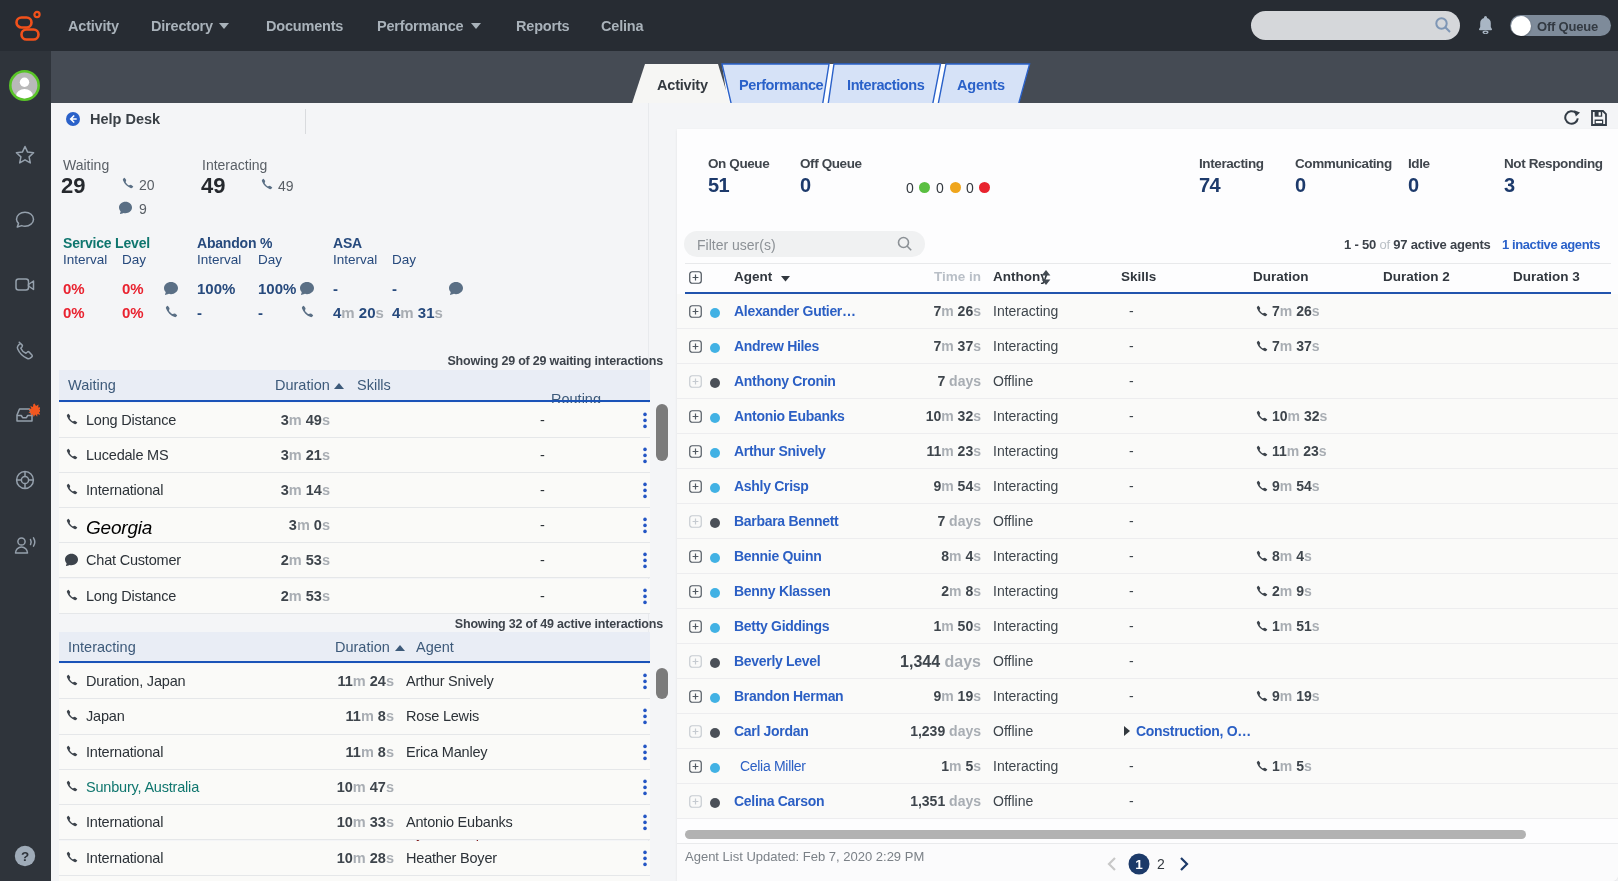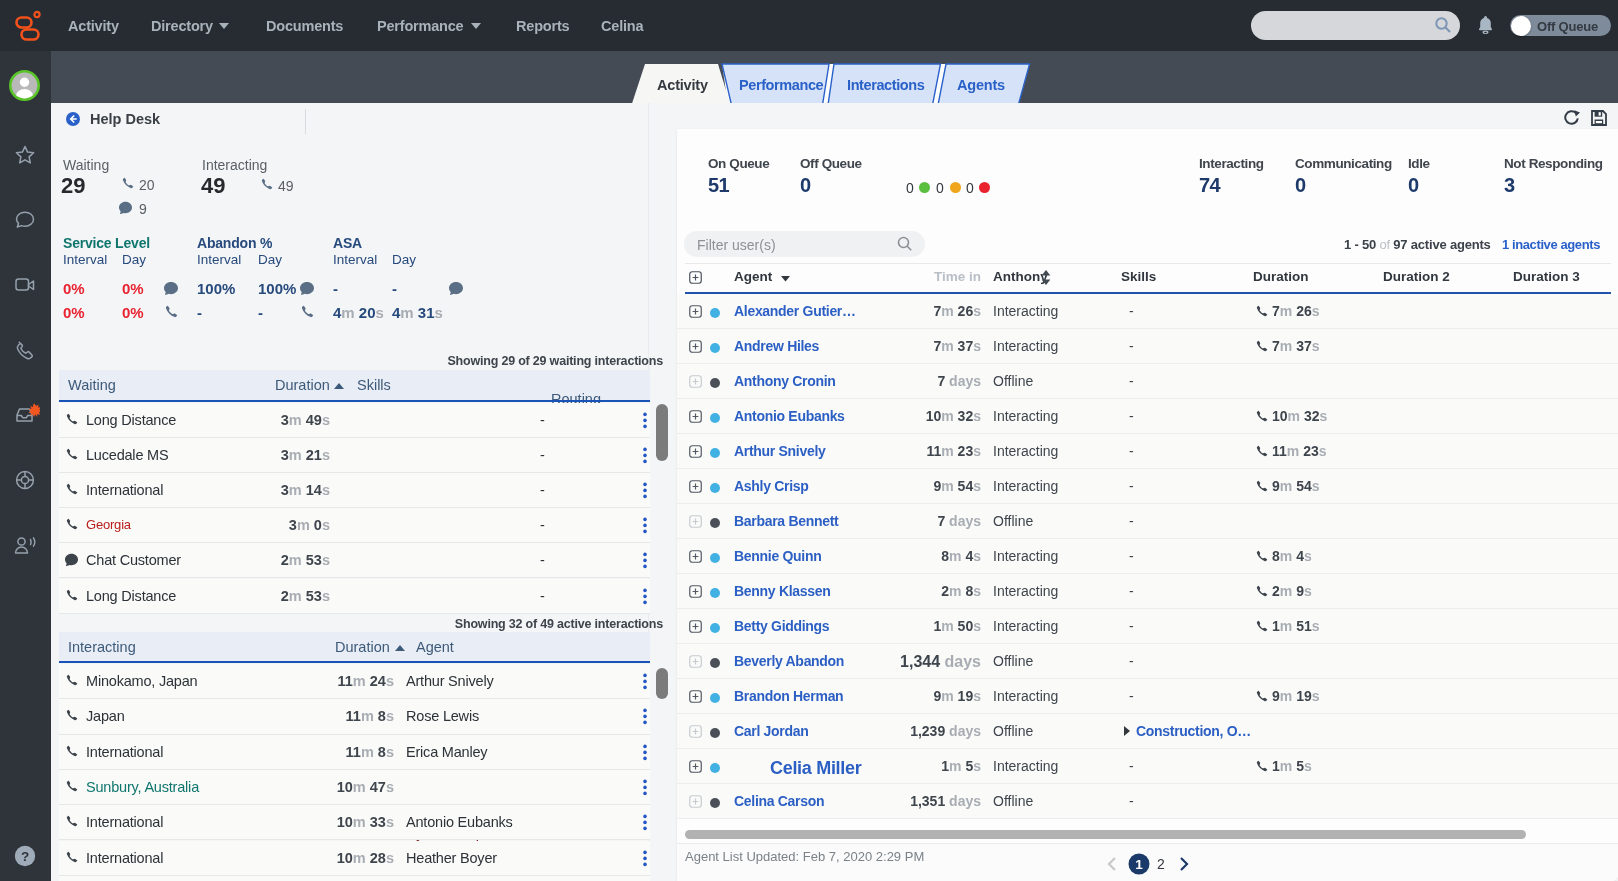--- a/index.html
+++ b/index.html
@@ -209,21 +209,21 @@
 <div style="position:absolute;left:540px;top:481.9px;white-space:nowrap;font-size:14.5px;color:#2c3238;letter-spacing:-0.2px;">-</div>
 <svg style="position:absolute;left:642px;top:481.9px" width="6" height="18" viewBox="0 0 6 18">
       <circle cx="3" cy="2.4" r="1.8" fill="#2456c4"></circle>
       <circle cx="3" cy="8.4" r="1.8" fill="#2456c4"></circle>
       <circle cx="3" cy="14.4" r="1.8" fill="#2456c4"></circle>
     </svg>
 <div style="position:absolute;left:59px;top:508.09999999999997px;width:591px;height:35.2px;background:#fafaf8;border-bottom:1px solid #e5e7e9;"></div>
 <svg style="position:absolute;left:66px;top:518.0999999999999px;" width="12" height="12" viewBox="0 0 16 16">
       <path fill="#3c434b" d="M3.654 1.328a.678.678 0 0 0-1.015-.063L1.605 2.3c-.483.484-.661 1.169-.45 1.77a17.568 17.568 0 0 0 4.168 6.608 17.569 17.569 0 0 0 6.608 4.168c.601.211 1.286.033 1.77-.45l1.034-1.034a.678.678 0 0 0-.063-1.015l-2.307-1.794a.678.678 0 0 0-.58-.122l-2.19.547a1.745 1.745 0 0 1-1.657-.459L5.482 8.062a1.745 1.745 0 0 1-.46-1.657l.548-2.19a.678.678 0 0 0-.122-.58L3.654 1.328z"></path>
     </svg>
-<div style="position:absolute;left:86px;top:517.0999999999999px;white-space:nowrap;font-size:13px;color:#b91c1c;letter-spacing:-0.2px;">Georgia</div>
+<div style="position:absolute;left:86px;top:517.0999999999999px;white-space:nowrap;font-size:19px;color:#000000;letter-spacing:-0.2px;font-style:italic;">Georgia</div>
 <div style="position:absolute;right:1288px;top:517.0999999999999px;white-space:nowrap;font-size:14.5px;font-weight:600;color:#3e454c;">3<span style="color:#a8adb3;">m</span> 0<span style="color:#a8adb3;">s</span></div>
 <div style="position:absolute;left:540px;top:517.0999999999999px;white-space:nowrap;font-size:14.5px;color:#2c3238;letter-spacing:-0.2px;">-</div>
 <svg style="position:absolute;left:642px;top:517.0999999999999px" width="6" height="18" viewBox="0 0 6 18">
       <circle cx="3" cy="2.4" r="1.8" fill="#2456c4"></circle>
       <circle cx="3" cy="8.4" r="1.8" fill="#2456c4"></circle>
       <circle cx="3" cy="14.4" r="1.8" fill="#2456c4"></circle>
     </svg>
 <div style="position:absolute;left:59px;top:543.3px;width:591px;height:35.2px;background:#fafaf8;border-bottom:1px solid #e5e7e9;"></div>
 <svg style="position:absolute;left:65px;top:553.3px;" width="13" height="13" viewBox="0 0 16 16">
       <path fill="#3c434b" d="M8 15c4.418 0 8-3.134 8-7s-3.582-7-8-7-8 3.134-8 7c0 1.76.743 3.37 1.97 4.6-.097 1.016-.417 2.13-.771 2.966-.079.186.074.394.273.362 2.256-.37 3.597-.938 4.18-1.234A9.06 9.06 0 0 0 8 15z"></path>
@@ -255,21 +255,21 @@
 <div style="position:absolute;left:335px;top:639px;white-space:nowrap;font-size:14.5px;color:#3d5a7a;">Duration</div>
 <svg style="position:absolute;left:395px;top:645px" width="10" height="6" viewBox="0 0 10 6">
       <path d="M5 0L10 6H0z" fill="#3d5a7a"></path>
     </svg>
 <div style="position:absolute;left:416px;top:639px;white-space:nowrap;font-size:14.5px;color:#3d5a7a;">Agent</div>
 <div style="position:absolute;left:59px;top:661px;width:591px;height:2px;background:#1a53b8;"></div>
 <div style="position:absolute;left:59px;top:664px;width:591px;height:35.3px;background:#fafaf8;border-bottom:1px solid #e5e7e9;"></div>
 <svg style="position:absolute;left:66px;top:674px;" width="12" height="12" viewBox="0 0 16 16">
       <path fill="#3c434b" d="M3.654 1.328a.678.678 0 0 0-1.015-.063L1.605 2.3c-.483.484-.661 1.169-.45 1.77a17.568 17.568 0 0 0 4.168 6.608 17.569 17.569 0 0 0 6.608 4.168c.601.211 1.286.033 1.77-.45l1.034-1.034a.678.678 0 0 0-.063-1.015l-2.307-1.794a.678.678 0 0 0-.58-.122l-2.19.547a1.745 1.745 0 0 1-1.657-.459L5.482 8.062a1.745 1.745 0 0 1-.46-1.657l.548-2.19a.678.678 0 0 0-.122-.58L3.654 1.328z"></path>
     </svg>
-<div style="position:absolute;left:86px;top:673px;white-space:nowrap;font-size:14.5px;color:#2c3238;letter-spacing:-0.2px;">Minokamo, Japan</div>
+<div style="position:absolute;left:86px;top:673px;white-space:nowrap;font-size:14.5px;color:#2c3238;letter-spacing:-0.2px;">Duration, Japan</div>
 <div style="position:absolute;right:1224px;top:673px;white-space:nowrap;font-size:14.5px;font-weight:600;color:#3e454c;">11<span style="color:#a8adb3;">m</span> 24<span style="color:#a8adb3;">s</span></div>
 <div style="position:absolute;left:406px;top:673px;white-space:nowrap;font-size:14.5px;color:#2c3238;letter-spacing:-0.2px;">Arthur Snively</div>
 <svg style="position:absolute;left:642px;top:673px" width="6" height="18" viewBox="0 0 6 18">
       <circle cx="3" cy="2.4" r="1.8" fill="#2456c4"></circle>
       <circle cx="3" cy="8.4" r="1.8" fill="#2456c4"></circle>
       <circle cx="3" cy="14.4" r="1.8" fill="#2456c4"></circle>
     </svg>
 <div style="position:absolute;left:59px;top:699.3px;width:591px;height:35.3px;background:#fafaf8;border-bottom:1px solid #e5e7e9;"></div>
 <svg style="position:absolute;left:66px;top:709.3px;" width="12" height="12" viewBox="0 0 16 16">
       <path fill="#3c434b" d="M3.654 1.328a.678.678 0 0 0-1.015-.063L1.605 2.3c-.483.484-.661 1.169-.45 1.77a17.568 17.568 0 0 0 4.168 6.608 17.569 17.569 0 0 0 6.608 4.168c.601.211 1.286.033 1.77-.45l1.034-1.034a.678.678 0 0 0-.063-1.015l-2.307-1.794a.678.678 0 0 0-.58-.122l-2.19.547a1.745 1.745 0 0 1-1.657-.459L5.482 8.062a1.745 1.745 0 0 1-.46-1.657l.548-2.19a.678.678 0 0 0-.122-.58L3.654 1.328z"></path>
@@ -538,21 +538,21 @@
     </svg>
 <div style="position:absolute;left:1272px;top:618px;white-space:nowrap;font-size:14px;font-weight:600;color:#3e454c;">1<span style="color:#a8adb3;">m</span> 51<span style="color:#a8adb3;">s</span></div>
 <div style="position:absolute;left:677px;top:644px;width:941px;height:35px;background:#fafaf9;border-bottom:1px solid #ededef;"></div>
 <svg style="position:absolute;left:689px;top:655px" width="13" height="13" viewBox="0 0 13 13">
       <rect x="0.75" y="0.75" width="11.5" height="11.5" rx="2.4" fill="none" stroke="#c6cbd1" stroke-width="1.2"></rect>
       <path d="M6.5 3.6v5.8M3.6 6.5h5.8" stroke="#c6cbd1" stroke-width="1.2" fill="none"></path>
     </svg>
 <svg style="position:absolute;left:710px;top:658px" width="10" height="10">
       <circle cx="5.0" cy="5.0" r="5.0" fill="#4b5058"></circle>
     </svg>
-<div style="position:absolute;left:734px;top:653px;white-space:nowrap;font-size:14px;font-weight:700;color:#2b5fc4;letter-spacing:-0.3px;">Beverly Abandon</div>
+<div style="position:absolute;left:734px;top:653px;white-space:nowrap;font-size:14px;font-weight:700;color:#2b5fc4;letter-spacing:-0.3px;">Beverly Level</div>
 <div style="position:absolute;right:637px;top:653px;white-space:nowrap;font-size:16px;font-weight:600;color:#3e454c;">1,344 <span style="color:#a8adb3;">days</span></div>
 <div style="position:absolute;left:993px;top:653px;white-space:nowrap;font-size:14px;color:#3e454c;">Offline</div>
 <div style="position:absolute;left:1129px;top:653px;white-space:nowrap;font-size:14px;color:#3e454c;">-</div>
 <div style="position:absolute;left:677px;top:679px;width:941px;height:35px;background:#fafaf9;border-bottom:1px solid #ededef;"></div>
 <svg style="position:absolute;left:689px;top:690px" width="13" height="13" viewBox="0 0 13 13">
       <rect x="0.75" y="0.75" width="11.5" height="11.5" rx="2.4" fill="none" stroke="#525a63" stroke-width="1.2"></rect>
       <path d="M6.5 3.6v5.8M3.6 6.5h5.8" stroke="#525a63" stroke-width="1.2" fill="none"></path>
     </svg>
 <svg style="position:absolute;left:710px;top:693px" width="10" height="10">
       <circle cx="5.0" cy="5.0" r="5.0" fill="#41b1e4"></circle>
@@ -581,21 +581,21 @@
     </svg>
 <div style="position:absolute;left:1136px;top:723px;white-space:nowrap;font-size:14px;font-weight:700;color:#2b5fc4;letter-spacing:-0.3px;">Construction, O…</div>
 <div style="position:absolute;left:677px;top:749px;width:941px;height:35px;background:#fafaf9;border-bottom:1px solid #ededef;"></div>
 <svg style="position:absolute;left:689px;top:760px" width="13" height="13" viewBox="0 0 13 13">
       <rect x="0.75" y="0.75" width="11.5" height="11.5" rx="2.4" fill="none" stroke="#525a63" stroke-width="1.2"></rect>
       <path d="M6.5 3.6v5.8M3.6 6.5h5.8" stroke="#525a63" stroke-width="1.2" fill="none"></path>
     </svg>
 <svg style="position:absolute;left:710px;top:763px" width="10" height="10">
       <circle cx="5.0" cy="5.0" r="5.0" fill="#41b1e4"></circle>
     </svg>
-<div style="position:absolute;left:770px;top:758px;white-space:nowrap;font-size:18px;font-weight:700;color:#2b5fc4;letter-spacing:-0.3px;">Celia Miller</div>
+<div style="position:absolute;left:740px;top:758px;white-space:nowrap;font-size:14px;font-weight:400;color:#2b5fc4;letter-spacing:-0.3px;">Celia Miller</div>
 <div style="position:absolute;right:637px;top:758px;white-space:nowrap;font-size:14px;font-weight:600;color:#3e454c;">1<span style="color:#a8adb3;">m</span> 5<span style="color:#a8adb3;">s</span></div>
 <div style="position:absolute;left:993px;top:758px;white-space:nowrap;font-size:14px;color:#3e454c;">Interacting</div>
 <div style="position:absolute;left:1129px;top:758px;white-space:nowrap;font-size:14px;color:#3e454c;">-</div>
 <svg style="position:absolute;left:1256px;top:760px;" width="12" height="12" viewBox="0 0 16 16">
       <path fill="#3c434b" d="M3.654 1.328a.678.678 0 0 0-1.015-.063L1.605 2.3c-.483.484-.661 1.169-.45 1.77a17.568 17.568 0 0 0 4.168 6.608 17.569 17.569 0 0 0 6.608 4.168c.601.211 1.286.033 1.77-.45l1.034-1.034a.678.678 0 0 0-.063-1.015l-2.307-1.794a.678.678 0 0 0-.58-.122l-2.19.547a1.745 1.745 0 0 1-1.657-.459L5.482 8.062a1.745 1.745 0 0 1-.46-1.657l.548-2.19a.678.678 0 0 0-.122-.58L3.654 1.328z"></path>
     </svg>
 <div style="position:absolute;left:1272px;top:758px;white-space:nowrap;font-size:14px;font-weight:600;color:#3e454c;">1<span style="color:#a8adb3;">m</span> 5<span style="color:#a8adb3;">s</span></div>
 <div style="position:absolute;left:677px;top:784px;width:941px;height:35px;background:#fafaf9;border-bottom:1px solid #ededef;"></div>
 <svg style="position:absolute;left:689px;top:795px" width="13" height="13" viewBox="0 0 13 13">
       <rect x="0.75" y="0.75" width="11.5" height="11.5" rx="2.4" fill="none" stroke="#c6cbd1" stroke-width="1.2"></rect>

